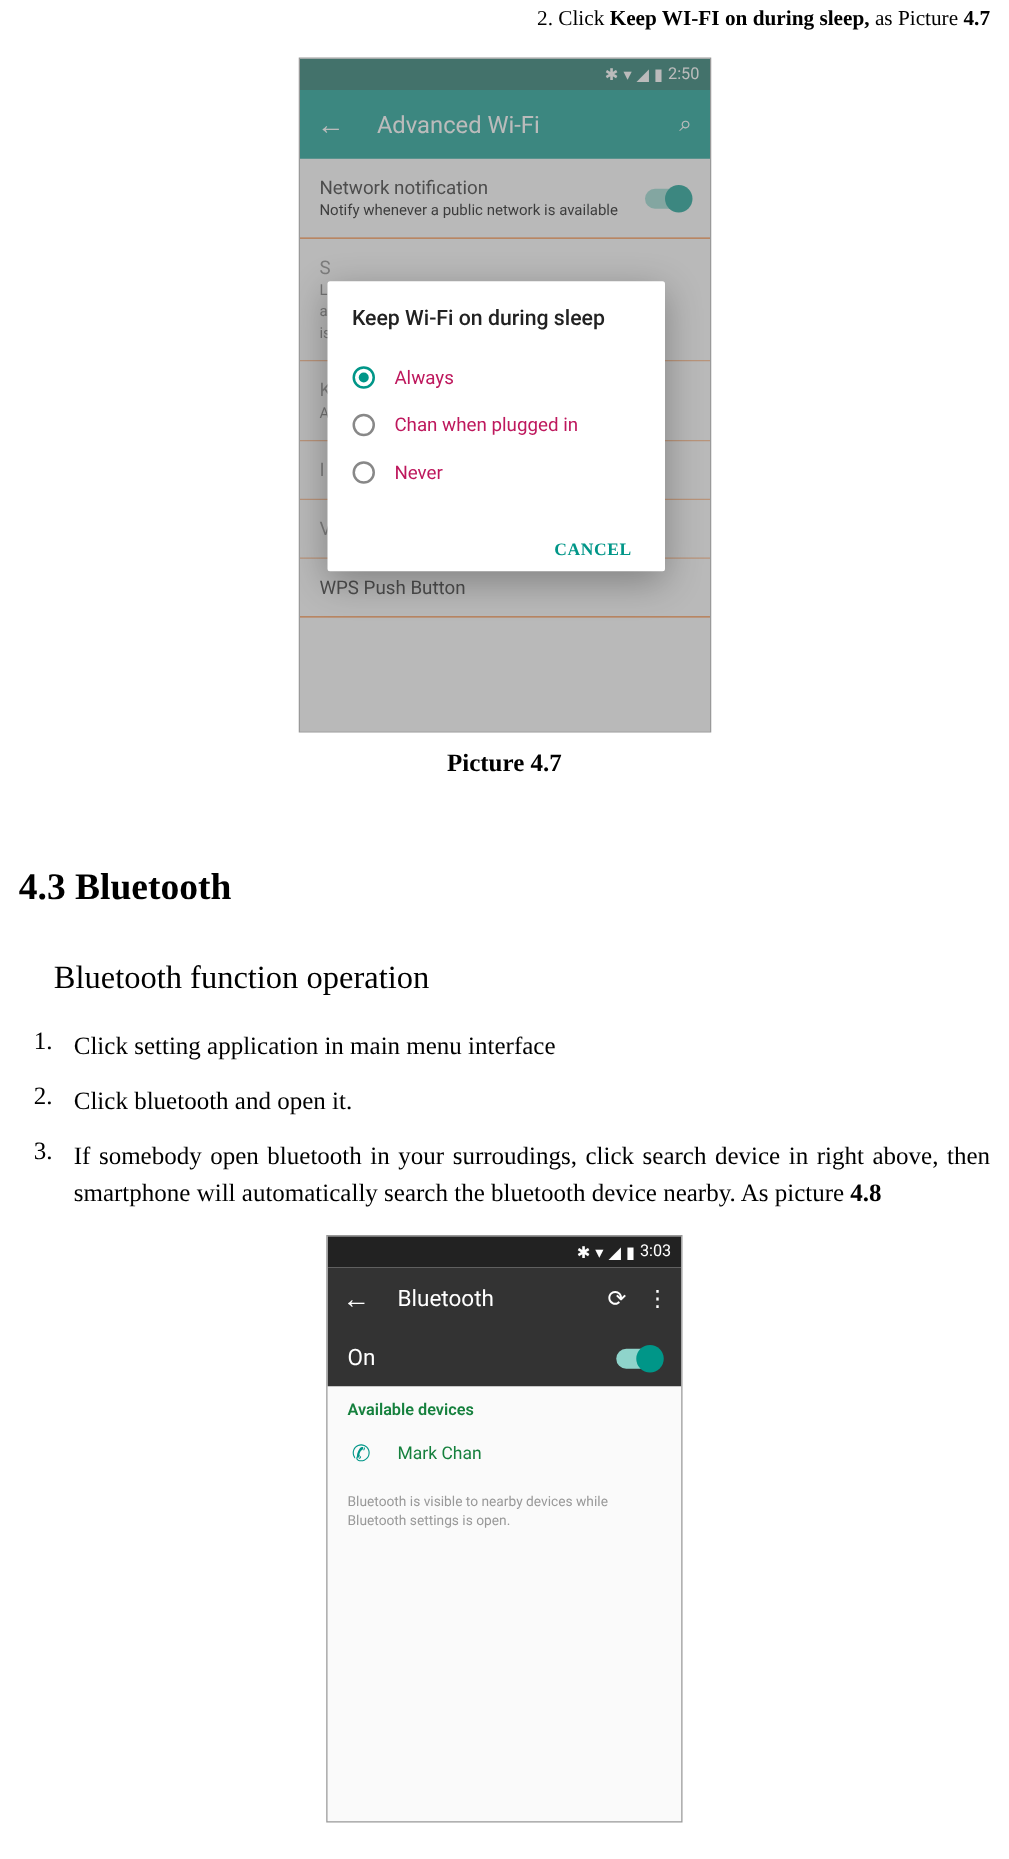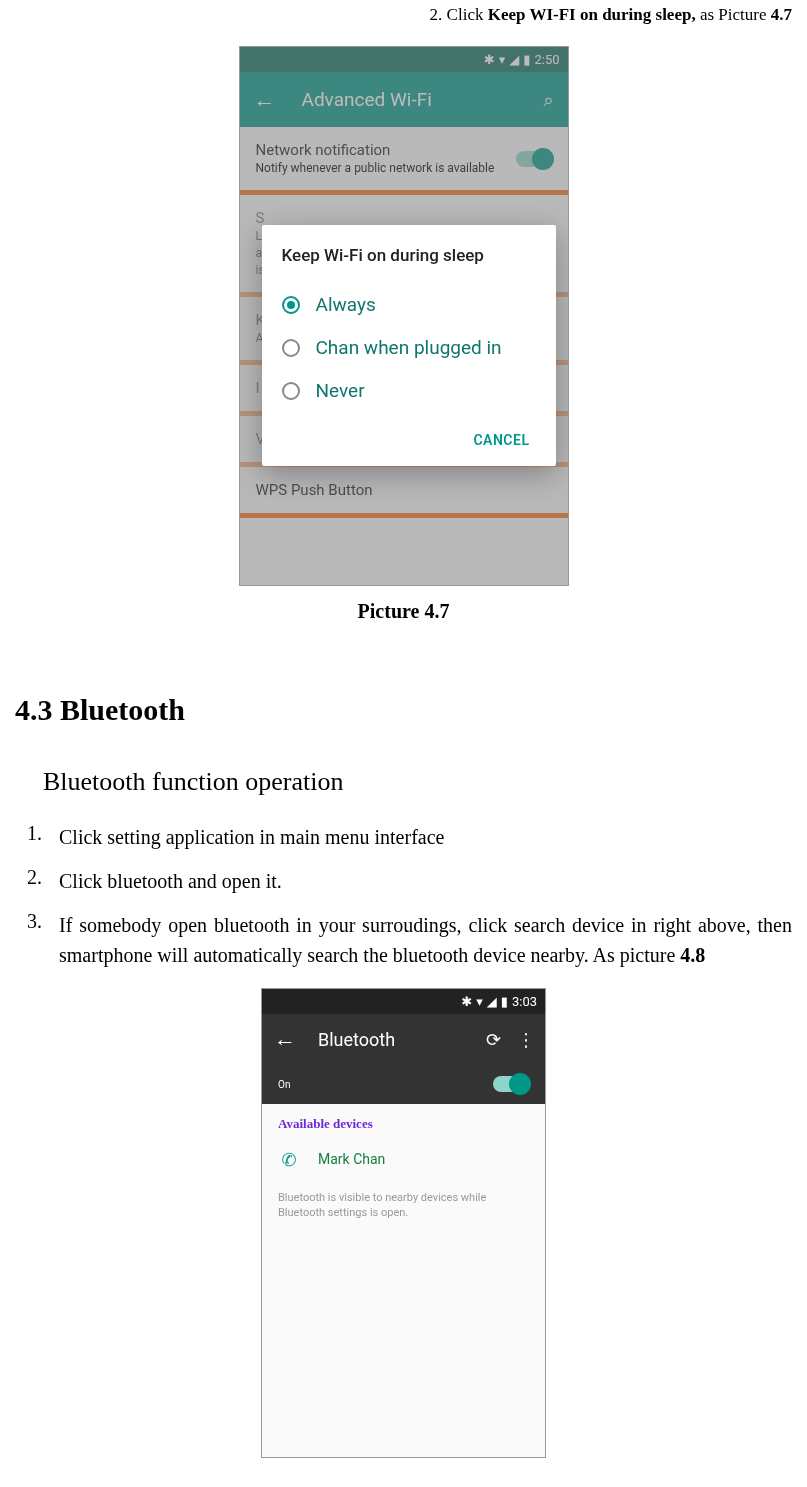--- a/index.html
+++ b/index.html
@@ -17,48 +17,48 @@
 .page-num { text-align: center; font-size: 18px; margin-top: 30px; font-family: 'Times New Roman', serif; }
 
 
 .phone1 { width: 330px; height: 540px; background: #fafafa; position: relative; font-family: Roboto, Arial, sans-serif; overflow: hidden; }
 .statusbar { background: #0e6d5f; height: 25px; color: #fff; font-size: 13px; display: flex; justify-content: flex-end; align-items: center; padding: 0 8px; gap: 4px; }
 .appbar { background: #009688; height: 55px; display: flex; align-items: center; color: #fff; padding: 0 14px; }
 .back-arrow { font-size: 22px; margin-right: 26px; }
 .appbar-title { font-size: 19px; flex: 1; }
 .search-ic { font-size: 18px; }
 .settings-list { }
-.setting-row { padding: 14px 16px; border-bottom: 5px solid #f97316; display: flex; align-items: center; }
+.setting-row { padding: 14px 16px; border-bottom: 1px solid #f97316; display: flex; align-items: center; }
 .setting-text { flex: 1; }
 .setting-title { font-size: 15px; color: #222; }
 .setting-sub { font-size: 12px; color: #000000; margin-top: 2px; line-height: 1.25; }
 .toggle { width: 36px; height: 16px; background: #8fd4cb; border-radius: 10px; position: relative; }
 .toggle::after { content: ''; position: absolute; right: -2px; top: -3px; width: 22px; height: 22px; background: #009688; border-radius: 50%; }
 .overlay { position: absolute; inset: 0; background: rgba(120,120,120,0.5); z-index: 5; }
-.dialog { position: absolute; left: 22px; right: 12px; top: 178px; background: #fff; z-index: 10; border-radius: 2px; padding: 20px 20px 10px; box-shadow: 0 8px 30px rgba(0,0,0,0.3); }
+.dialog { position: absolute; left: 22px; right: 36px; top: 178px; background: #fff; z-index: 10; border-radius: 2px; padding: 20px 20px 0; box-shadow: 0 8px 30px rgba(0,0,0,0.3); }
 .dialog-title { font-size: 17px; font-weight: 500; color: #222; margin-bottom: 18px; }
 .radio-row { display: flex; align-items: center; padding: 10px 0; gap: 16px; }
 .radio { width: 18px; height: 18px; border: 2px solid #888; border-radius: 50%; position: relative; }
 .radio.sel { border-color: #009688; }
 .radio.sel::after { content: ''; position: absolute; inset: 3px; background: #009688; border-radius: 50%; }
-.radio-label { font-size: 19px; color: #0f766e; }
-.dialog-actions { text-align: right; margin-top: 12px; }
+.radio-label { font-size: 15px; color: #be185d; }
+.dialog-actions { text-align: right; margin-top: 28px; font-family: Liberation Serif, serif; }
 .cancel-btn { color: #009688; font-weight: 600; font-size: 14px; padding: 8px 6px; background: none; border: none; letter-spacing: 0.5px; font-family: inherit; }
 .dim-row { opacity: 0.55; }
 
 
 .phone2 { width: 285px; height: 470px; background: #fafafa; position: relative; font-family: Roboto, Arial, sans-serif; overflow: hidden; }
 .phone2 .statusbar { background: #222; }
 .appbar2 { background: #333; height: 50px; display: flex; align-items: center; color: #fff; padding: 0 12px; }
 .appbar2 .back-arrow { margin-right: 22px; }
 .appbar2-title { font-size: 18px; flex: 1; }
 .more-ic { font-size: 18px; letter-spacing: -2px; }
 .on-row { background: #333; color: #fff; padding: 12px 16px; display: flex; align-items: center; }
-.on-label { flex: 1; font-size: 10px; }
-.avail-header { color: #6d28d9; font-size: 13px; font-weight: 600; padding: 12px 16px 4px; font-family: Liberation Serif, serif; }
+.on-label { flex: 1; font-size: 18px; }
+.avail-header { color: #15803d; font-size: 13px; font-weight: 600; padding: 12px 16px 4px; }
 .device-row { display: flex; align-items: center; padding: 12px 16px; gap: 18px; }
 .phone-ic { width: 22px; height: 22px; color: #009688; font-size: 18px; display: flex; align-items: center; justify-content: center; }
 .device-name { font-size: 14px; color: #15803d; }
 .visible-note { font-size: 11px; color: #999; padding: 8px 16px; line-height: 1.4; }
 </style>
 </head>
 <body>
 
 <div class="step-text">
   <span class="step-num">2.</span>

